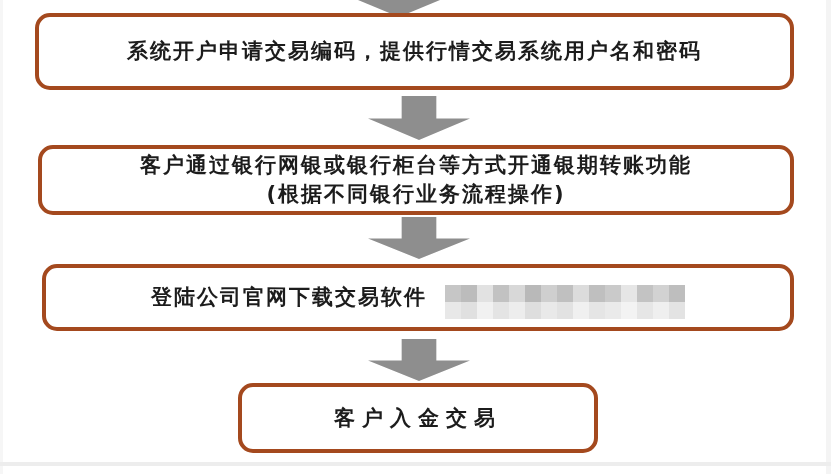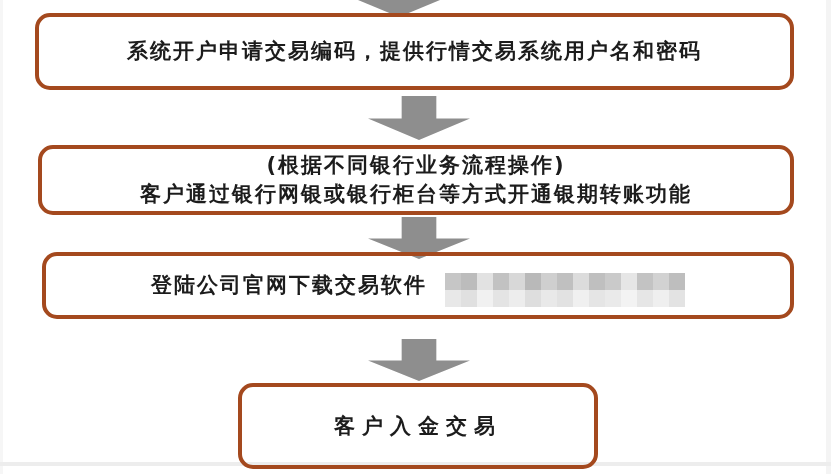--- a/index.html
+++ b/index.html
@@ -29,22 +29,22 @@
     color: var(--text-color, #1c1c1c);
     font-size: 21px;
     line-height: 29px;
     letter-spacing: 2px;
     font-weight: 600;
     white-space: nowrap;
     text-align: center;
   }
   #box1 { left: 35px;  top: 13px;  width: 759px; height: 77px; }
   #box2 { left: 38px;  top: 145px; width: 756px; height: 70px; }
-  #box3 { left: 42px;  top: 252px; width: 752px; height: 67px; flex-direction: row; gap: 18px; }
-  #box4 { left: 238px; top: 383px; width: 360px; height: 86px; }
+  #box3 { left: 42px;  top: 264px; width: 752px; height: 67px; flex-direction: row; gap: 18px; }
+  #box4 { left: 238px; top: 383px; width: 360px; height: 70px; }
   #box4 .flow-line { letter-spacing: 7px; }
 
   
   .down-arrow {
     position: absolute;
     width: 102px;
     height: 44px;
     background: var(--arrow-color, #8e8e8e);
     clip-path: polygon(33% 0, 67% 0, 67% 51%, 100% 51%, 50% 100%, 0 51%, 33% 51%);
     z-index: 1;
@@ -88,22 +88,22 @@
 
   <div id="arrow-top-tip"></div>
 
   <div id="box1" class="flow-box">
     <div class="flow-line">系统开户申请交易编码，提供行情交易系统用户名和密码</div>
   </div>
 
   <div id="arrow1" class="down-arrow"></div>
 
   <div id="box2" class="flow-box">
+    <div class="flow-line">客户通过银行网银或银行柜台等方式开通银期转账功能</div>
     <div class="flow-line">(根据不同银行业务流程操作)</div>
-    <div class="flow-line">客户通过银行网银或银行柜台等方式开通银期转账功能</div>
   </div>
 
   <div id="arrow2" class="down-arrow"></div>
 
   <div id="box3" class="flow-box">
     <div class="flow-line">登陆公司官网下载交易软件</div>
     <div class="redacted-blur">
         <div style="background: rgb(198, 198, 198);"></div>
         <div style="background: rgb(188, 188, 188);"></div>
         <div style="background: rgb(226, 226, 226);"></div>

